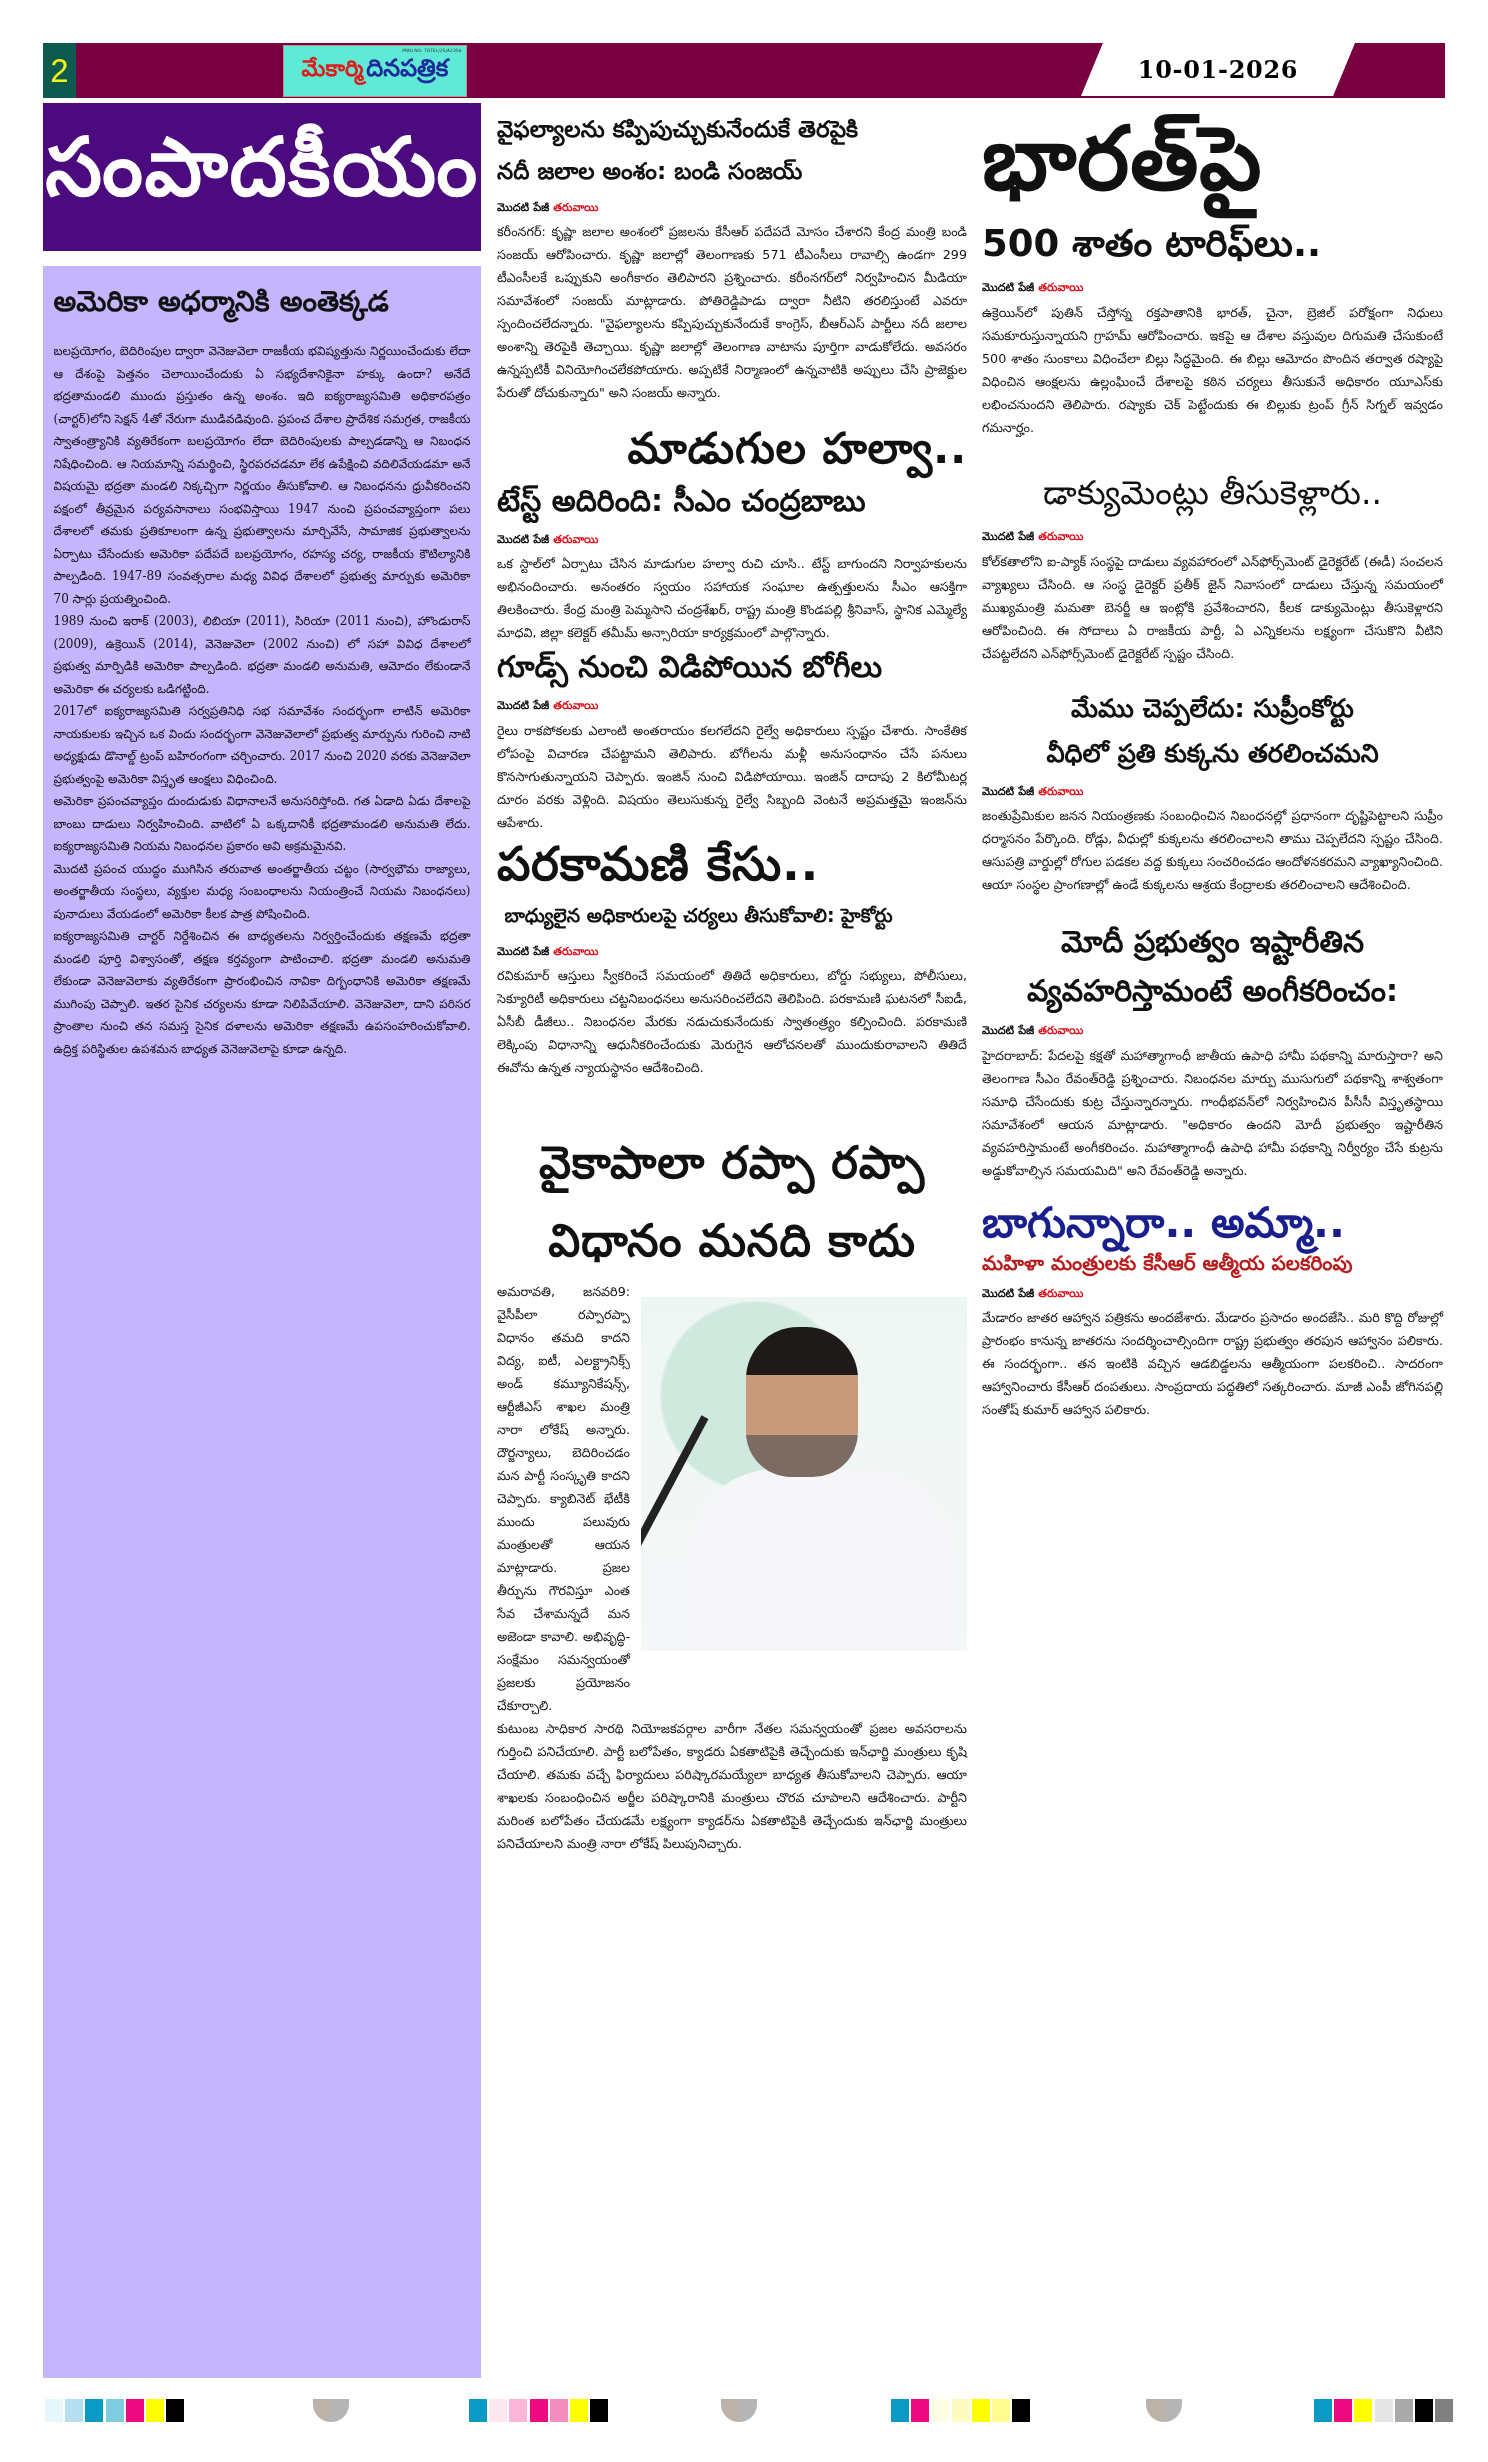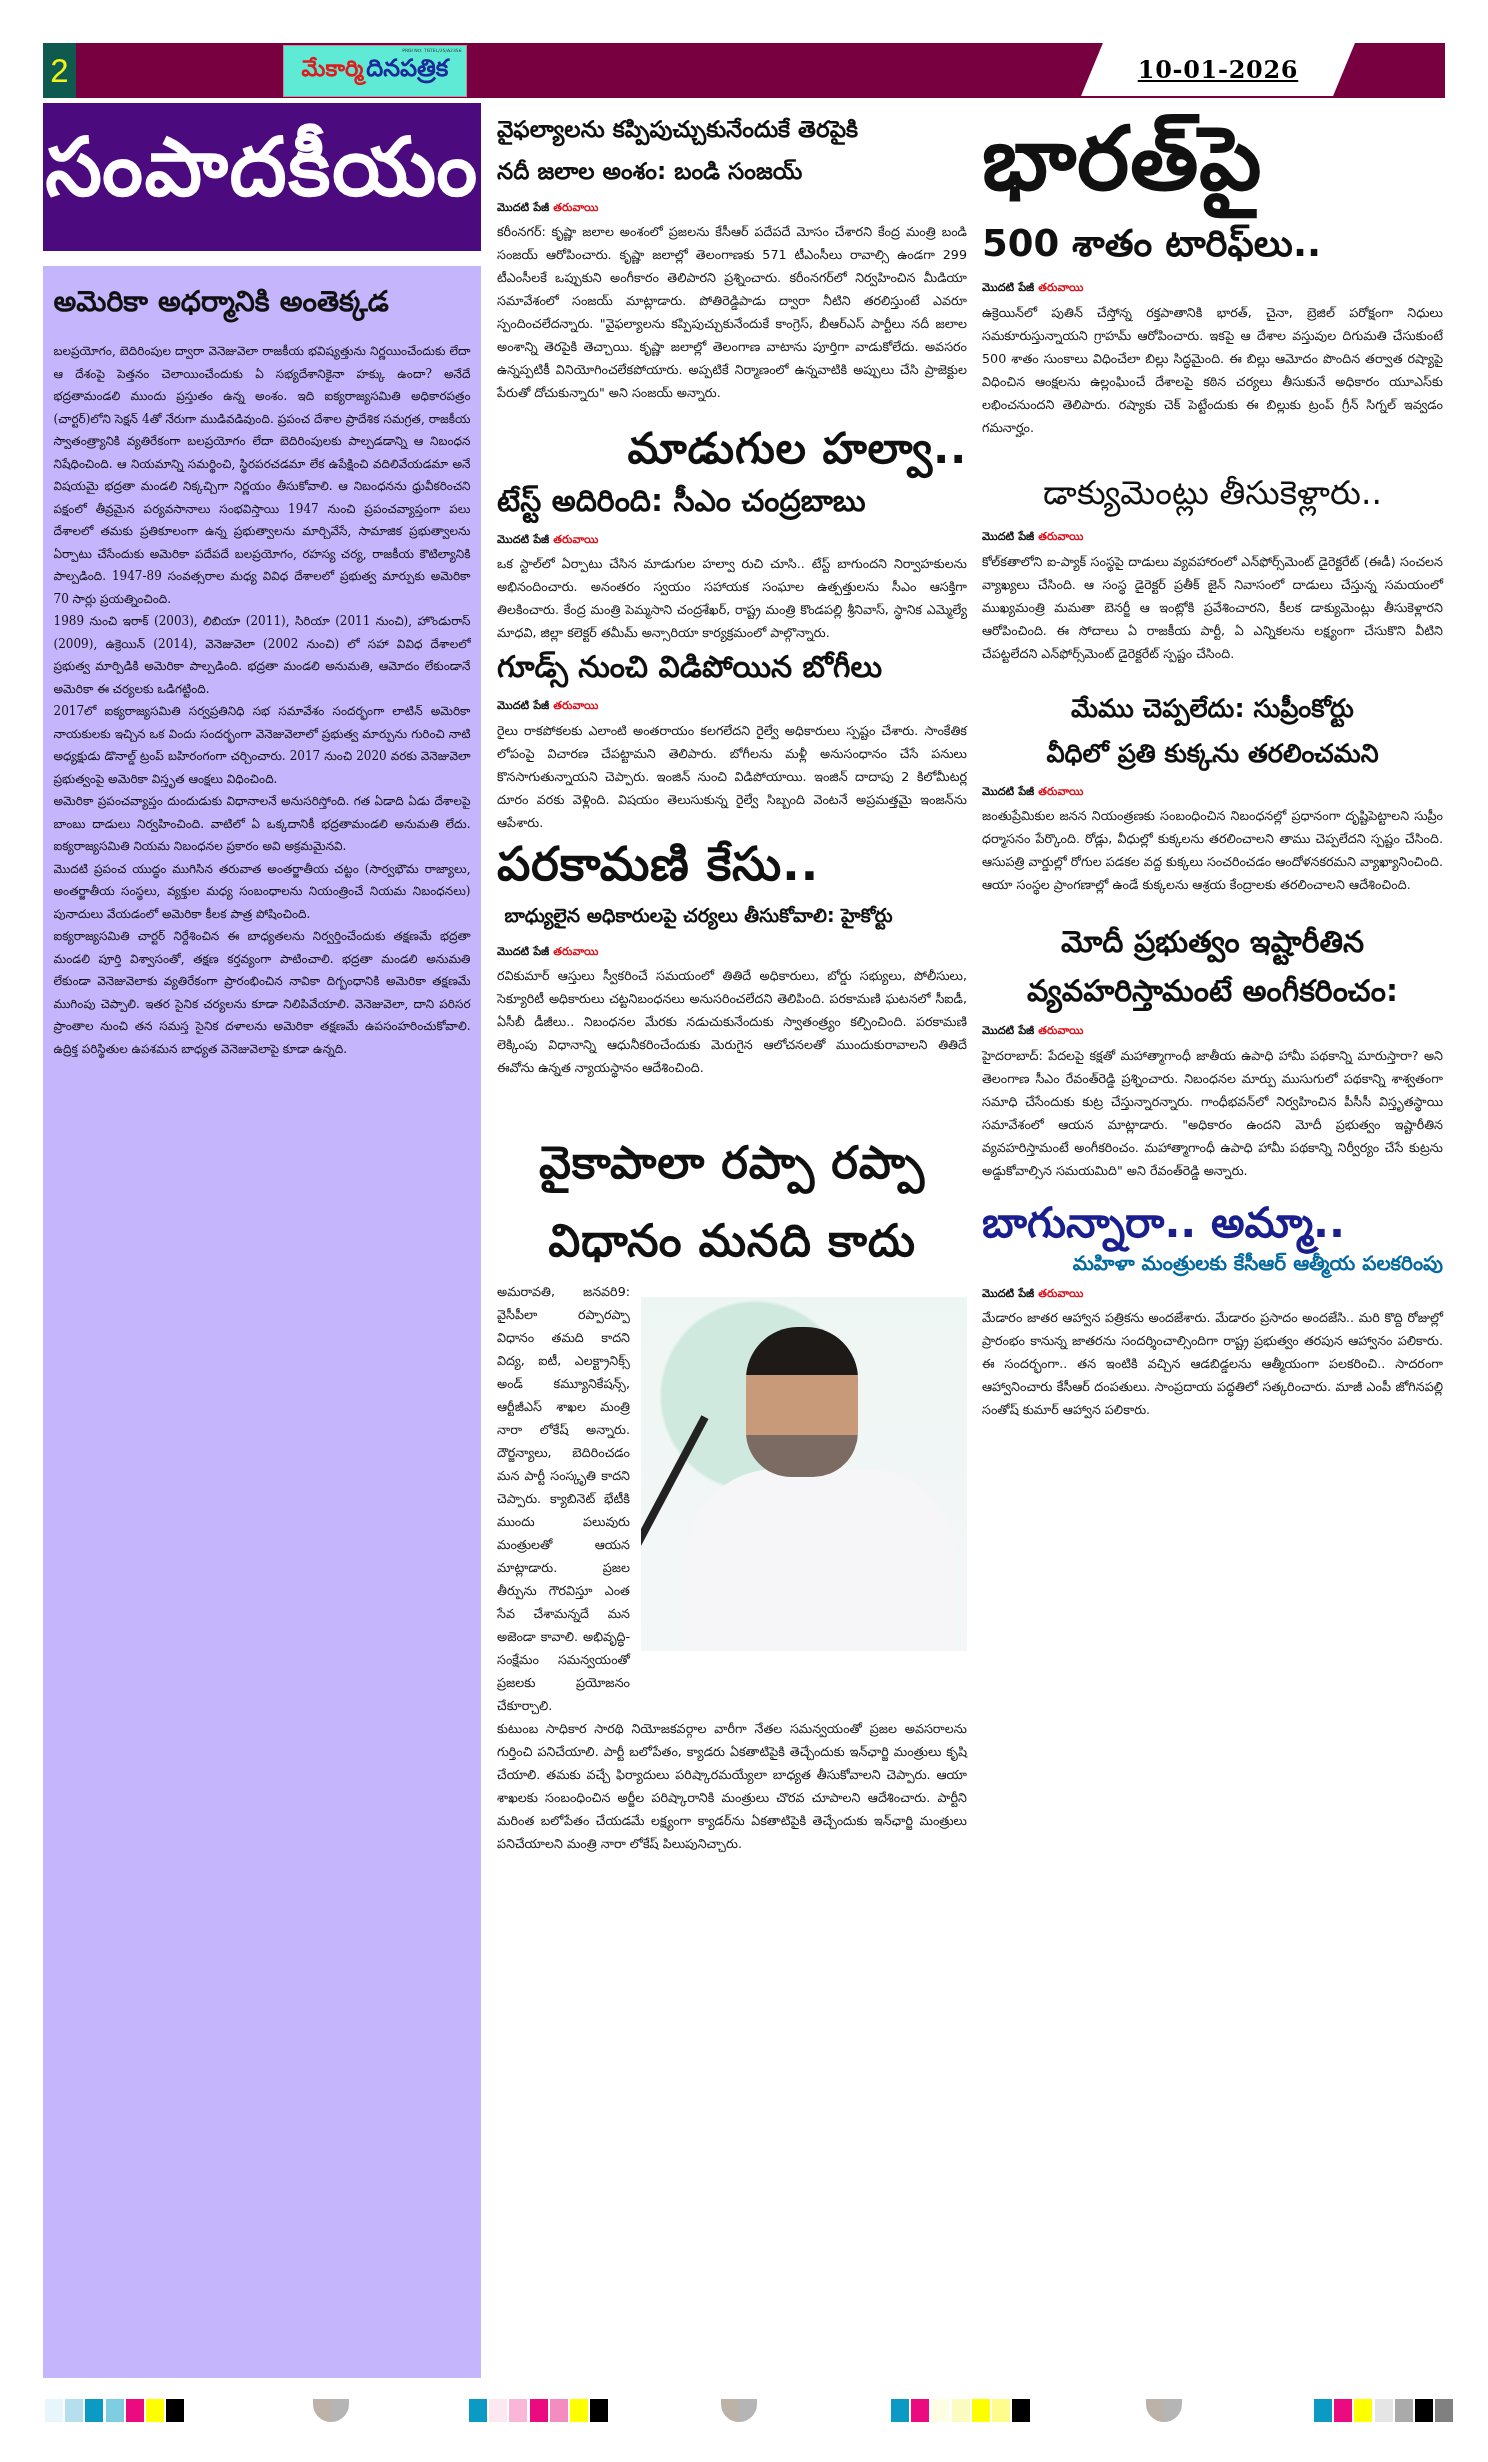--- a/index.html
+++ b/index.html
@@ -10,21 +10,21 @@
   .header { position: absolute; left: 43px; top: 43px; width: 1402px; height: 55px; background: #780040; }
   .page-num { position: absolute; left: 0; top: 0; width: 33px; height: 55px; background: #0f5a4e; color: #f3f31a;
               font-family: "Liberation Sans", sans-serif; font-size: 33px; display: flex; align-items: center; justify-content: center; }
   .masthead { position: absolute; left: 240px; top: 1.5px; width: 184px; height: 52px; background: #5eead4;
               border: 1.5px solid #c98a8a; display: flex; align-items: center; justify-content: center; gap: 3px; overflow: hidden; }
   .masthead .m-red { color: #e01b1b; font-weight: bold; font-size: 22.5px; }
   .masthead .m-blue { color: #1d2a9a; font-weight: bold; font-size: 24px; }
   .masthead .m-reg { position: absolute; right: 4.5px; top: 2.2px; font-size: 4.5px; color: #333; }
   .date-box { position: absolute; left: 1038px; top: 0; width: 274px; height: 53px; background: #fff;
               clip-path: polygon(8% 0, 100% 0, 92% 100%, 0 100%); display: flex; align-items: center; justify-content: center; }
-  .date-box span { font-family: "DejaVu Serif", serif; font-weight: bold; font-size: 24px; color: #000; letter-spacing: 0.7px; text-decoration: underline; }
+  .date-box span { font-family: "DejaVu Serif", serif; font-weight: bold; font-size: 24px; color: #000; letter-spacing: 0.7px; }
 
   
   .editorial-banner { position: absolute; left: 43px; top: 103px; width: 438px; height: 148px; background: #4b0a7d;
                       display: flex; align-items: center; justify-content: center; }
   .editorial-banner span { color: #fff; font-size: 81px; font-weight: bold; letter-spacing: 1.5px; }
   .editorial-box { position: absolute; left: 43px; top: 266px; width: 438px; height: 2112px; background: #c4b5fd; padding: 16.5px 10.5px; }
   .editorial-title { font-size: 28.5px; font-weight: bold; line-height: 1.35; margin-bottom: 19.5px; }
   .editorial-body { font-family: "DejaVu Serif", serif; font-size: 12px; line-height: 22.5px; text-align: justify; }
   .editorial-body p { margin-bottom: 0; }
 
@@ -45,21 +45,21 @@
   .photo { float: right; width: 326px; height: 354px; margin-top: 16.5px;
            background: radial-gradient(circle at 35% 28%, #cfe9df 0 28%, transparent 29%),
                        linear-gradient(180deg, #eef6f3 0%, #f4f7f8 100%); position: relative; overflow: hidden; }
   .photo .head { position: absolute; left: 105px; top: 30px; width: 112px; height: 150px; border-radius: 52px 52px 45px 45px;
                  background: linear-gradient(#1e1a18 0 32%, #c99a7a 32% 72%, #7b6b62 72% 100%); }
   .photo .shirt { position: absolute; left: 45px; top: 172px; width: 270px; height: 195px; border-radius: 90px 90px 0 0; background: #f6f6f8; }
   .photo .mic { position: absolute; left: 60px; top: 120px; width: 7.5px; height: 247px; background: #222; transform: rotate(28deg); transform-origin: top; }
   .clear { clear: both; }
 
   .blue-head { color: #1a1f8e; font-weight: bold; font-size: 42px; line-height: 51px; }
-  .blue-sub { color: #0369a1; font-weight: bold; font-size: 20px; line-height: 30px; text-align: right; }
+  .blue-sub { color: #b91c1c; font-weight: bold; font-size: 20px; line-height: 30px; }
 
   
   .colorbar { position: absolute; top: 2399px; height: 22.5px; display: flex; }
   .colorbar div { width: 18px; height: 22.5px; margin-right: 2.2px; }
   .pill { position: absolute; top: 2399px; width: 36px; height: 22.5px; border-radius: 0 0 18px 18px;
           background: linear-gradient(90deg, #bdb2a8 50%, #b5b5b5 50%); }
 </style>
 </head>
 <body>
 

